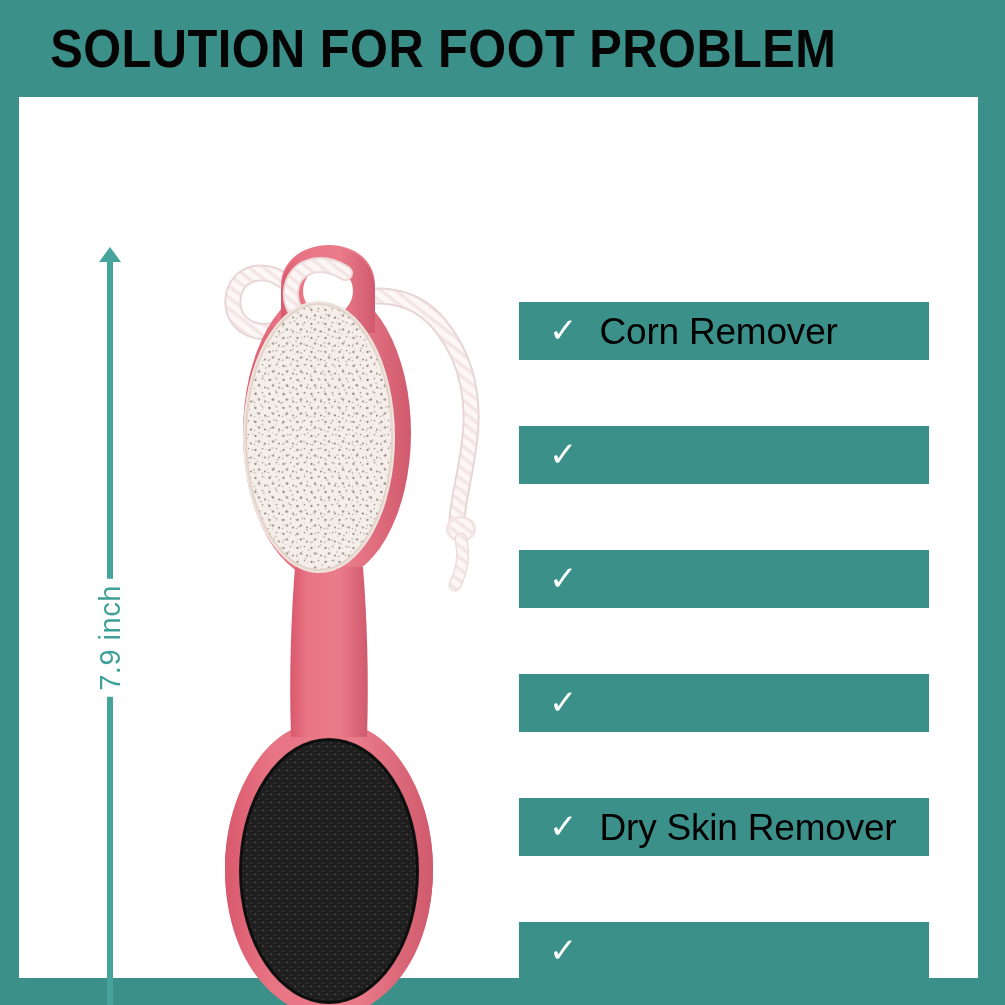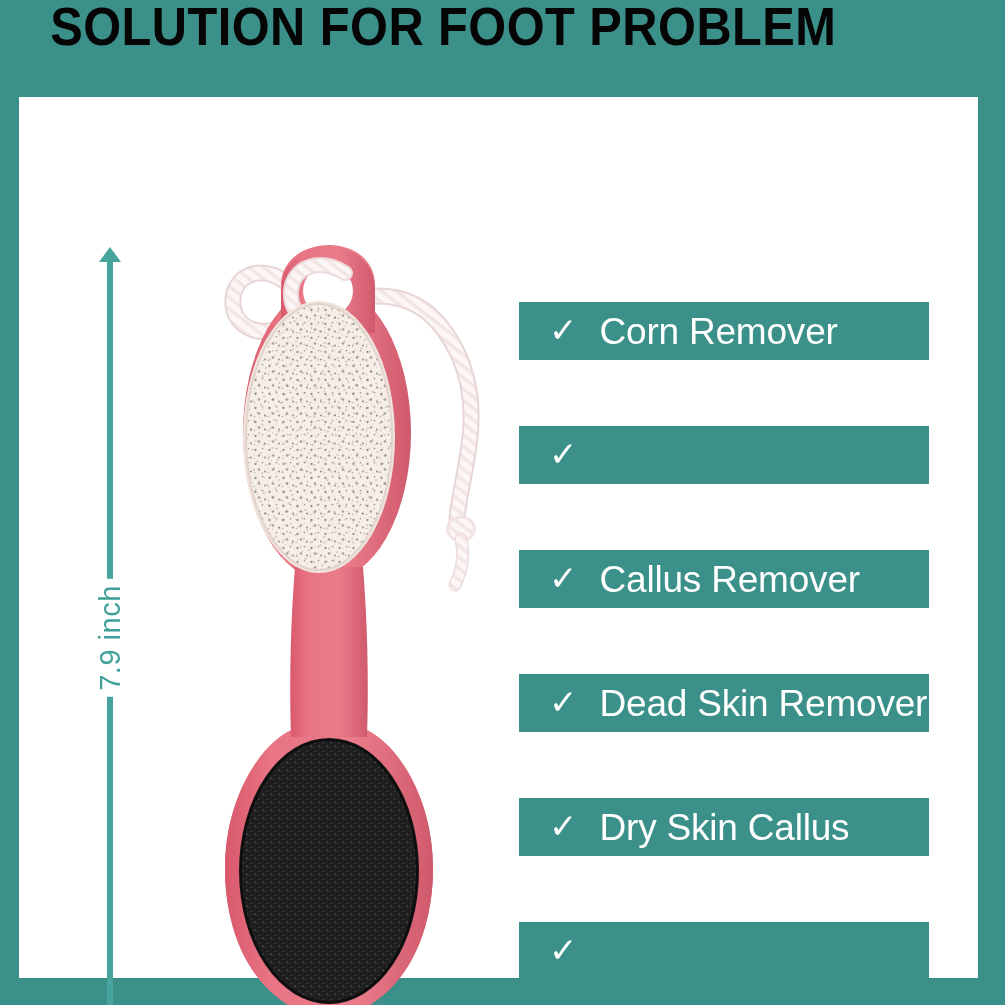--- a/index.html
+++ b/index.html
@@ -19,20 +19,21 @@
     background: #3b918a;
   }
 
   
   #title-band {
     position: absolute;
     left: 0; top: 0;
     width: 886px;
     height: 97px;
     display: flex;
+    align-items: center;
     justify-content: center;
   }
   #page-title {
     font-family: "Liberation Sans Narrow", "Liberation Sans", sans-serif;
     font-weight: bold;
     font-size: 53px;
     line-height: 1;
     letter-spacing: 0.5px;
     color: #050505;
     transform: scaleX(0.92);
@@ -126,21 +127,21 @@
     font-size: 34px;
     line-height: 1;
     color: #ffffff;
     font-weight: normal;
     margin-right: 22px;
     margin-top: -3px;
     flex: 0 0 auto;
   }
   .feature-label {
     font-size: 37px;
-    color: #ffffff;
+    color: #000000;
     white-space: nowrap;
     letter-spacing: -0.2px;
     line-height: 1;
   }
 </style>
 </head>
 <body>
 
 <div id="page">
 
@@ -261,29 +262,27 @@
     <div id="feature-list">
       <div class="feature-row">
         <span class="feature-check">✓</span>
         <span class="feature-label">Corn Remover</span>
       </div>
       <div class="feature-row">
         <span class="feature-check">✓</span>
       </div>
       <div class="feature-row">
         <span class="feature-check">✓</span>
-        <span class="feature-label">Callus Remover</span>
-      </div>
-      <div class="feature-row">
-        <span class="feature-check">✓</span>
-        <span class="feature-label">Dead Skin Remover</span>
-      </div>
-      <div class="feature-row">
-        <span class="feature-check">✓</span>
-        <span class="feature-label">Dry Skin Callus</span>
+      </div>
+      <div class="feature-row">
+        <span class="feature-check">✓</span>
+      </div>
+      <div class="feature-row">
+        <span class="feature-check">✓</span>
+        <span class="feature-label">Dry Skin Remover</span>
       </div>
       <div class="feature-row">
         <span class="feature-check">✓</span>
       </div>
     </div>
 
   </div>
 </div>
 
 </body></html>

